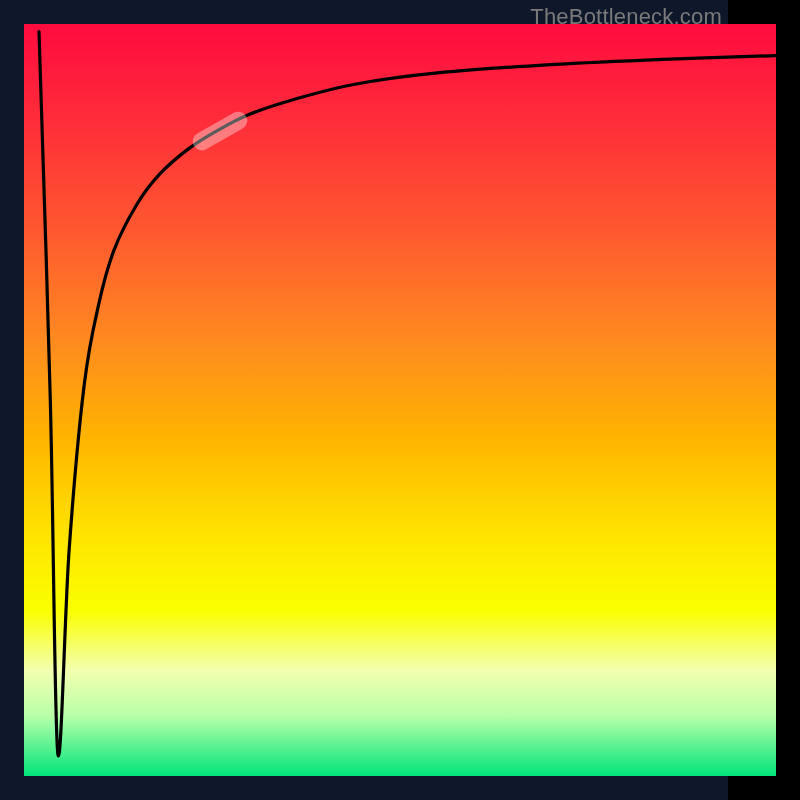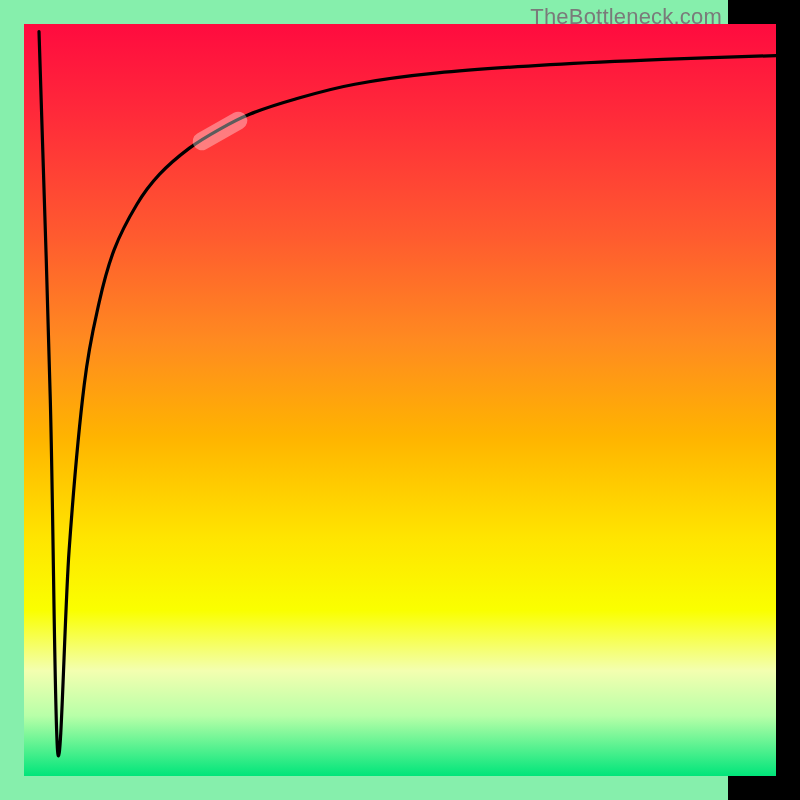--- a/index.html
+++ b/index.html
@@ -8,21 +8,21 @@
     width: 800px;
     height: 800px;
     background: #000;
     font-family: Arial, Helvetica, sans-serif;
     overflow: hidden;
   }
   .frame {
     position: relative;
     width: 728px;
     height: 800px;
-    background: #86efac;
+    background: #0f172a;
   }
   .plot-area {
     position: absolute;
     left: 24px;
     top: 24px;
     width: 752px;
     height: 752px;
     
     background: linear-gradient(
       to bottom,

